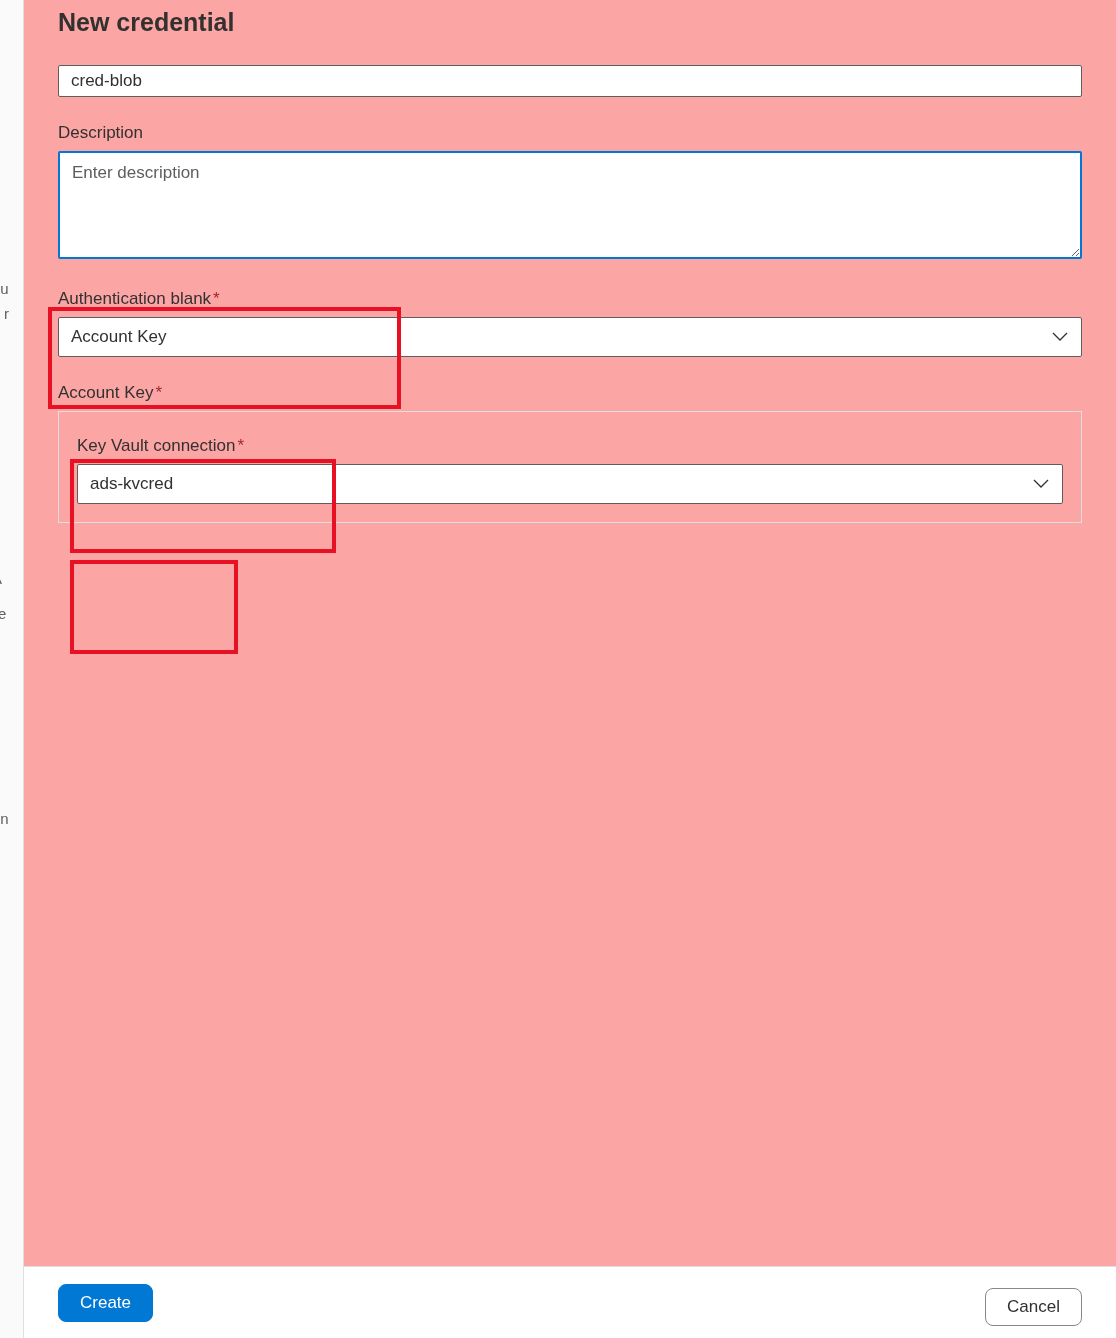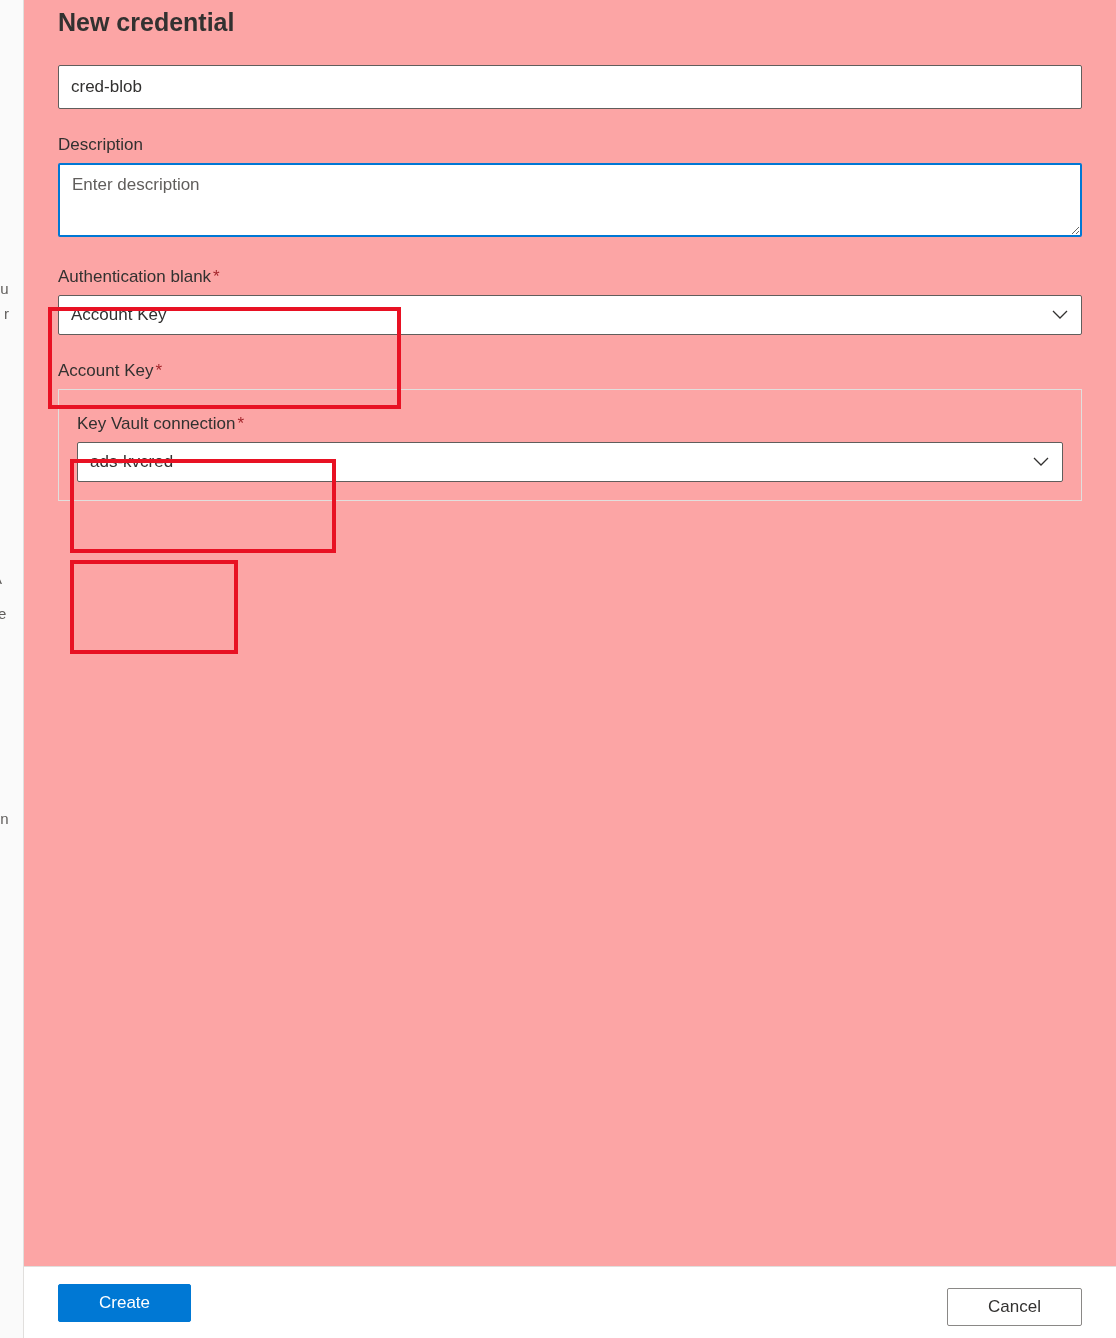--- a/index.html
+++ b/index.html
@@ -59,36 +59,36 @@
       font-weight: 400;
       display: block;
       margin-bottom: 8px;
     }
     .required {
       color: #a4262c;
       margin-left: 2px;
     }
     .text-input {
       width: 100%;
-      height: 44px;
+      height: 32px;
       padding: 0 12px;
       font-size: 17px;
       font-family: inherit;
       color: #323130;
       border: 1px solid #605e5c;
       border-radius: 2px;
       background: #ffffff;
       outline: none;
     }
     .text-input::placeholder {
       color: #605e5c;
     }
     .textarea-input {
       width: 100%;
-      height: 74px;
+      height: 108px;
       padding: 10px 12px;
       font-size: 17px;
       font-family: inherit;
       color: #323130;
       border: 2px solid #0078d4;
       border-radius: 2px;
       background: #ffffff;
       outline: none;
       resize: both;
     }
@@ -174,24 +174,24 @@
       height: 72px;
       border-top: 1px solid #e1dfdd;
       display: flex;
       align-items: center;
       justify-content: space-between;
       padding: 0 34px;
       background: #ffffff;
     }
     .btn {
       height: 38px;
-      padding: 0 40px;
-      font-size: 17px;
-      font-family: inherit;
-      border-radius: 2px;
+      padding: 0 21px;
+      font-size: 17px;
+      font-family: inherit;
+      border-radius: 8px;
       cursor: pointer;
       display: inline-flex;
       align-items: center;
       justify-content: center;
     }
     .btn-primary {
       background: #0078d4;
       color: #ffffff;
       border: 1px solid #0078d4;
       font-weight: 400;

